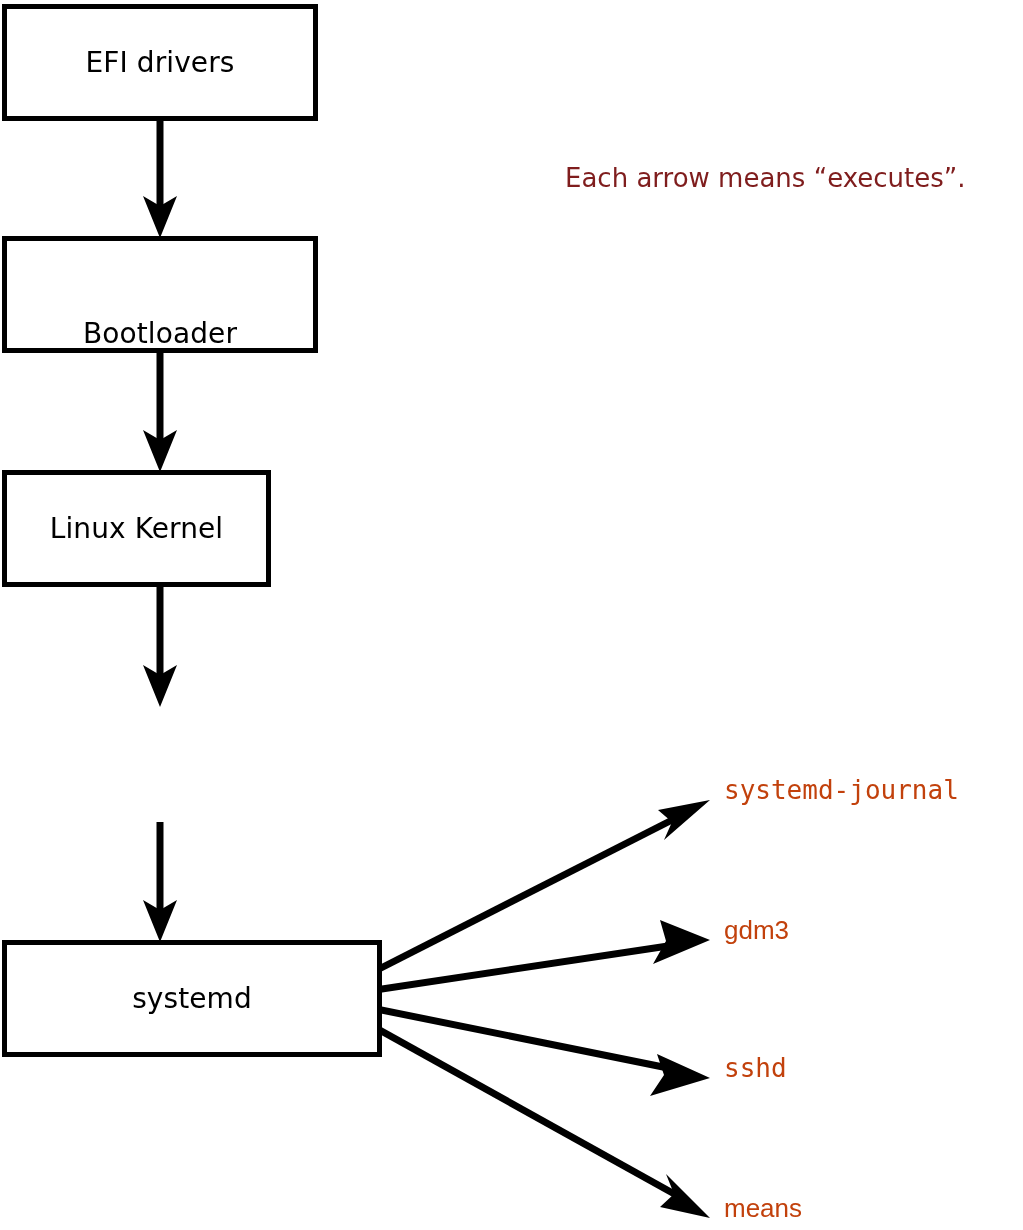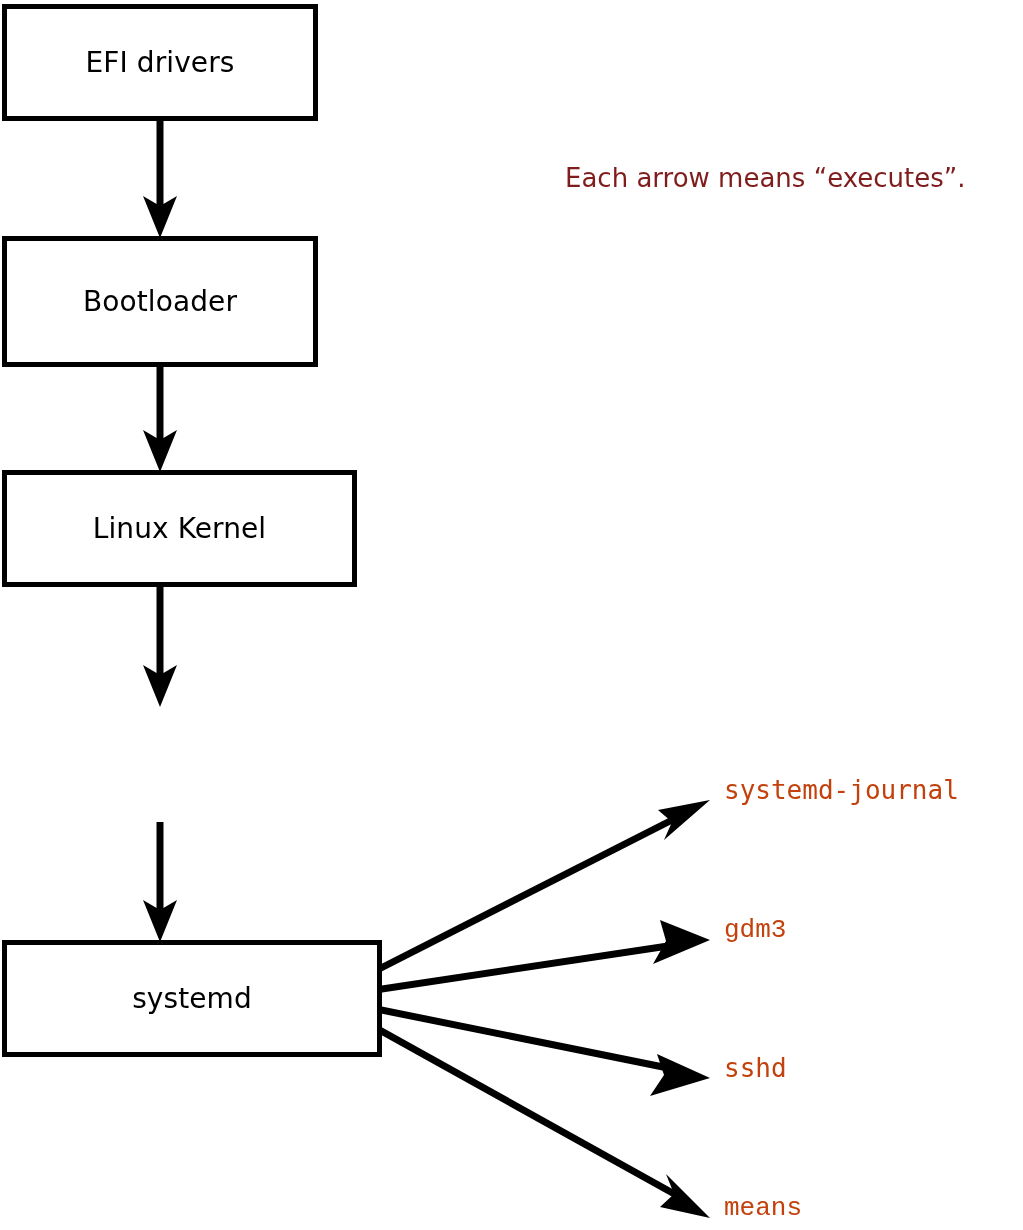--- a/index.html
+++ b/index.html
@@ -48,21 +48,21 @@
     white-space: nowrap;
     color: #c2410c;
     line-height: 1;
   }
   .leaf-label.mono {
     font-family: "DejaVu Sans Mono", monospace;
     font-size: 26px;
     letter-spacing: 0px;
   }
   .leaf-label.sans {
-    font-family: Liberation Mono, monospace;
+    font-family: Liberation Sans, sans-serif;
     font-size: 26px;
   }
 
   
   #legend-note {
     position: absolute;
     white-space: nowrap;
     font-family: "DejaVu Sans", sans-serif;
     font-size: 26px;
     line-height: 1;
@@ -116,25 +116,25 @@
     <g>
       <line x1="322" y1="998" x2="678" y2="1196" stroke="#000" stroke-width="7"></line>
       <path d="M 710 1218 L 660 1207 L 674 1194 L 666 1174 Z" fill="#000"></path>
     </g>
   </svg>
 
   <div class="proc-box" style="left:2px;  top:4px;   width:316px; height:117px;">
     <span class="proc-label">EFI drivers</span>
   </div>
 
-  <div class="proc-box" style="left:2px;  top:236px; width:316px; height:131px;">
+  <div class="proc-box" style="left:2px;  top:236px; width:316px; height:117px;align-items:flex-end;">
     <span class="proc-label">Bootloader</span>
   </div>
 
-  <div class="proc-box" style="left:2px;  top:470px; width:355px; height:117px;">
+  <div class="proc-box" style="left:2px;  top:470px; width:269px; height:117px;">
     <span class="proc-label">Linux Kernel</span>
   </div>
 
 
   <div class="proc-box" style="left:2px;  top:940px; width:380px; height:117px;">
     <span class="proc-label">systemd</span>
   </div>
 
   <div class="leaf-label mono" style="left:724px; top:777px;">systemd-journal</div>
 

